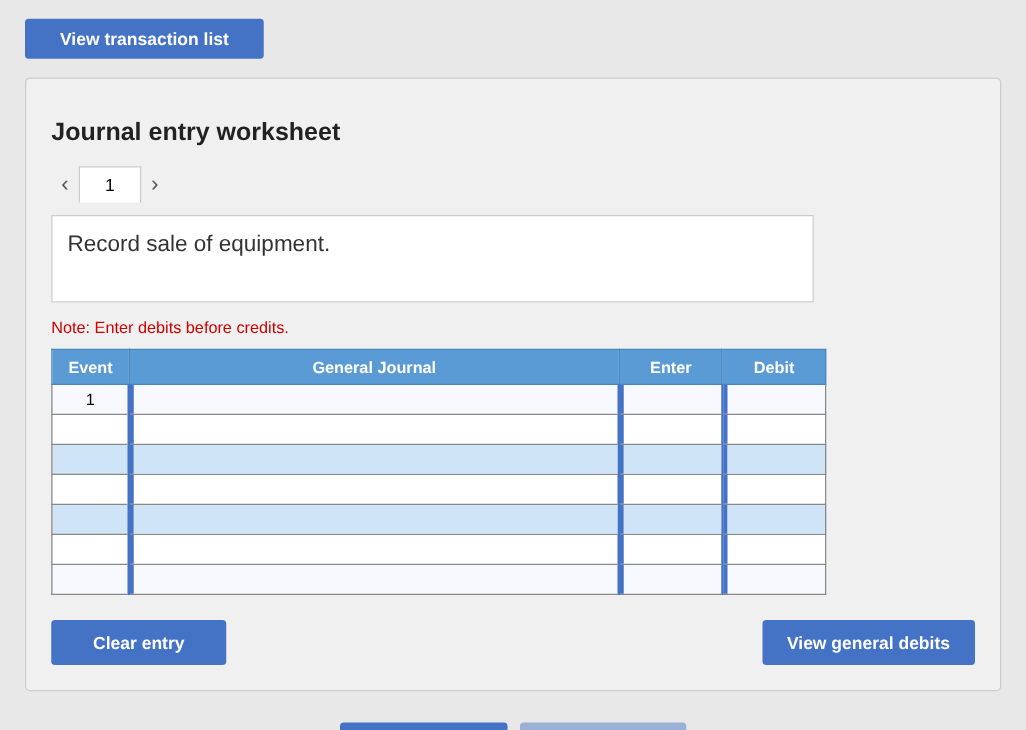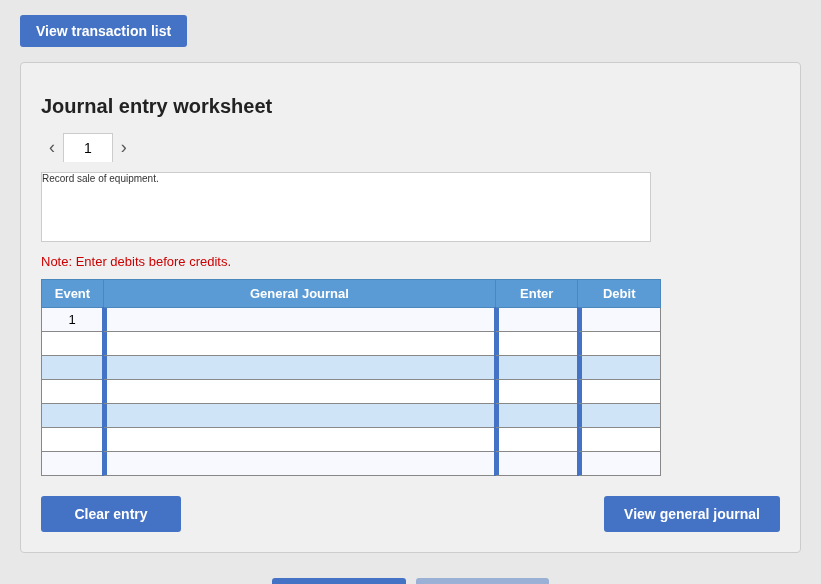--- a/index.html
+++ b/index.html
@@ -13,21 +13,21 @@
 
     .top-bar {
       padding: 15px 20px;
       background: #e8e8e8;
     }
 
     .btn-view-transaction {
       background: #4472c4;
       color: white;
       border: none;
-      padding: 8px 16px;
+      padding: 8px 28px;
       font-size: 14px;
       font-weight: bold;
       cursor: pointer;
       border-radius: 3px;
     }
 
     .main-container {
       margin: 0 20px;
       background: #f0f0f0;
       border: 1px solid #ccc;
@@ -63,23 +63,24 @@
       border: 1px solid #ccc;
       border-bottom: none;
       padding: 6px 20px;
       font-size: 14px;
       cursor: pointer;
     }
 
     .description-box {
       background: white;
       border: 1px solid #ccc;
+      padding: 12px;
       margin-bottom: 12px;
       min-height: 70px;
-      font-size: 10px;
+      font-size: 18px;
       color: #333;
       width: 100%;
       max-width: 610px;
     }
 
     .note-text {
       color: #cc0000;
       font-size: 13px;
       margin-bottom: 10px;
     }
@@ -398,21 +399,21 @@
             <div class="left-indicator"></div>
             <input class="cell-input" type="text" style="">
           </div>
         </td>
       </tr>
     </tbody>
   </table>
 
   <div class="buttons-row">
     <button class="btn-action">Clear entry</button>
-    <button class="btn-action btn-view-journal">View general journal</button>
+    <button class="btn-action btn-view-journal">View general debits</button>
   </div>
 </div>
 
 <div class="bottom-nav">
   <button class="btn-nav-active">
     <span>‹</span>
     <span>Required 1</span>
   </button>
   <button class="btn-nav-inactive">
     <span>Required 2</span>

